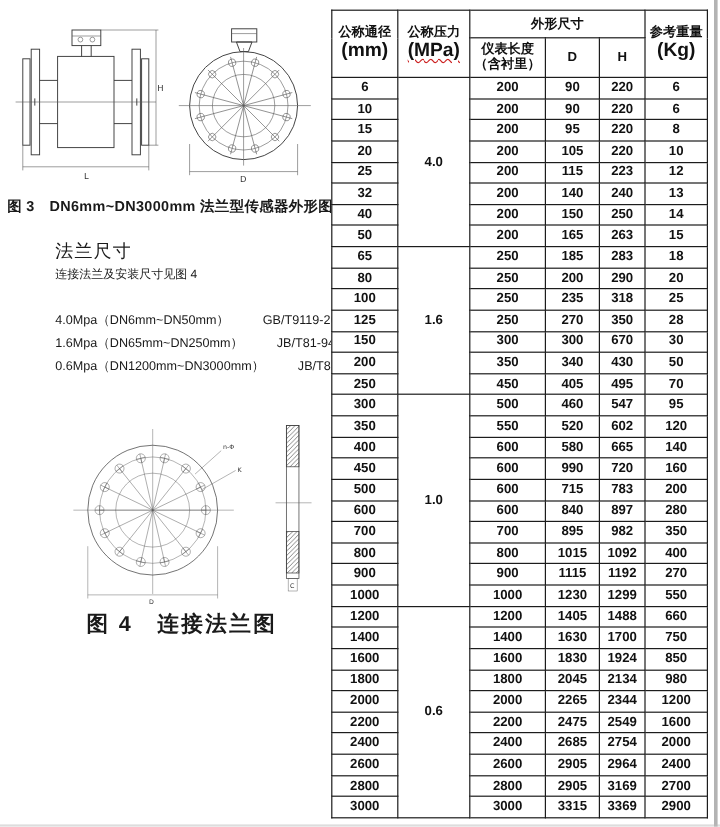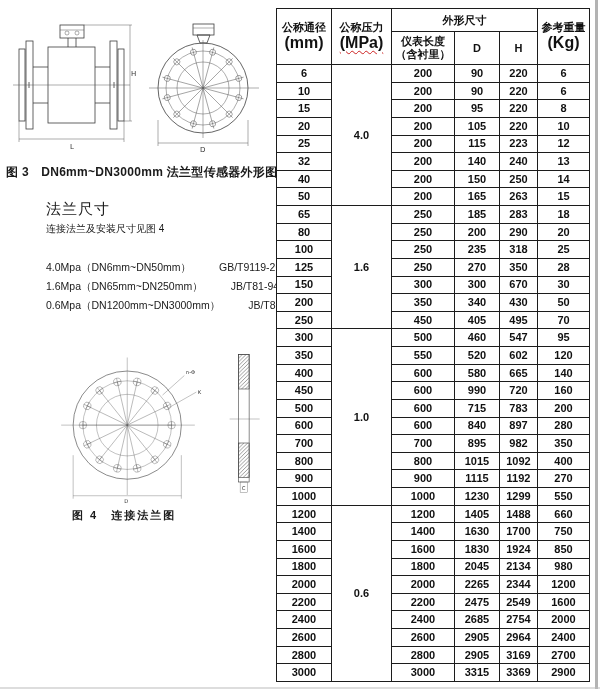--- a/index.html
+++ b/index.html
@@ -14,21 +14,21 @@
   .fig3 svg,.fig4 svg{display:block}
   .fig3-caption{position:absolute;left:6px;top:164px;width:262px;text-align:right;
     font-size:12px;font-weight:700;letter-spacing:.3px;white-space:nowrap}
   .flange-heading{position:absolute;left:46px;top:200px;font-size:15px;font-weight:400;margin:0;letter-spacing:1px}
   .note-line1{position:absolute;left:46px;top:222px;font-size:10px}
   .note-line2{position:absolute;left:46px;top:242px;font-size:12.5px}
   .standards{position:absolute;left:46px;top:258px;width:224px}
   .std-line{font-size:10.5px;line-height:19px;white-space:nowrap;font-weight:500}
   .std-code{margin-left:28px}
   .fig4{position:absolute;left:52px;top:350px;width:212px;height:154px;display:flex;gap:16px;align-items:flex-start}
-  .fig4-caption{position:absolute;left:72px;top:508px;font-size:11px;font-weight:700;letter-spacing:2px}
+  .fig4-caption{position:absolute;left:72px;top:508px;font-size:18px;font-weight:700;letter-spacing:2px}
   
   table.dims{position:absolute;left:276px;top:8px;width:313px;height:674px;
     border-collapse:collapse;table-layout:fixed;background:#fff}
   table.dims th,table.dims td{
     border:1px solid #1c1c1c;text-align:center;vertical-align:middle;
     font-weight:700;padding:0;line-height:1.15;color:#111;overflow:hidden}
   table.dims thead th{font-size:11px}
   table.dims td{font-size:11px;height:16px}
   .hdr-sub{font-size:16px}
   td.pressure-cell{vertical-align:top;padding-top:2px}

